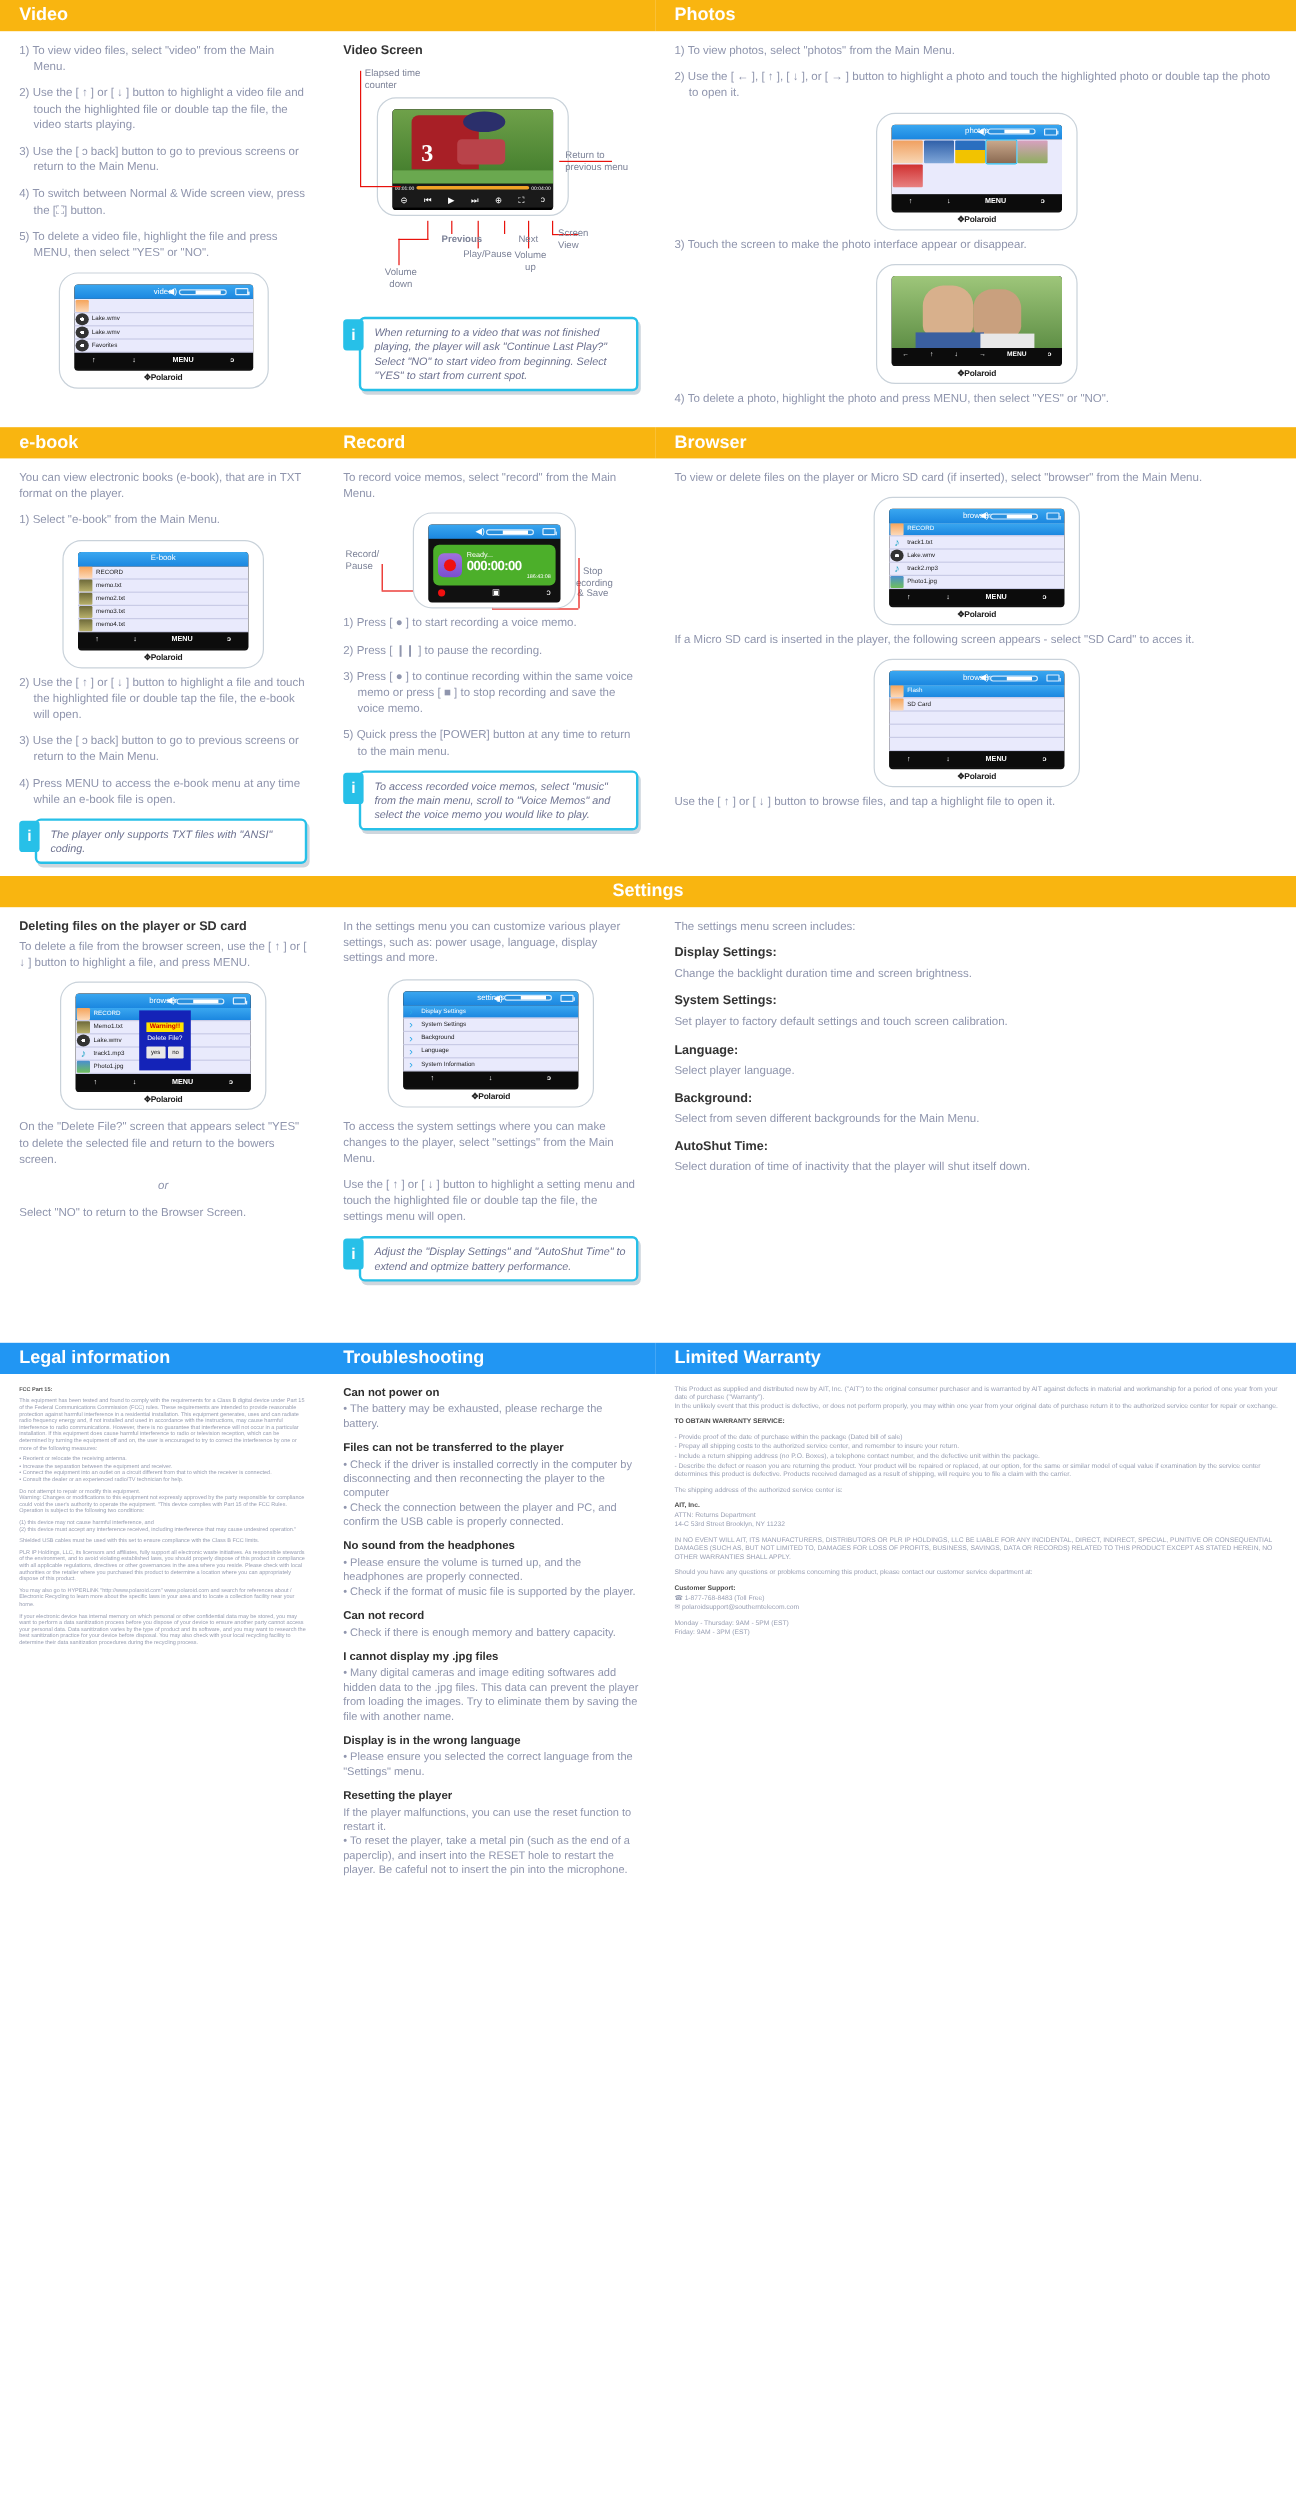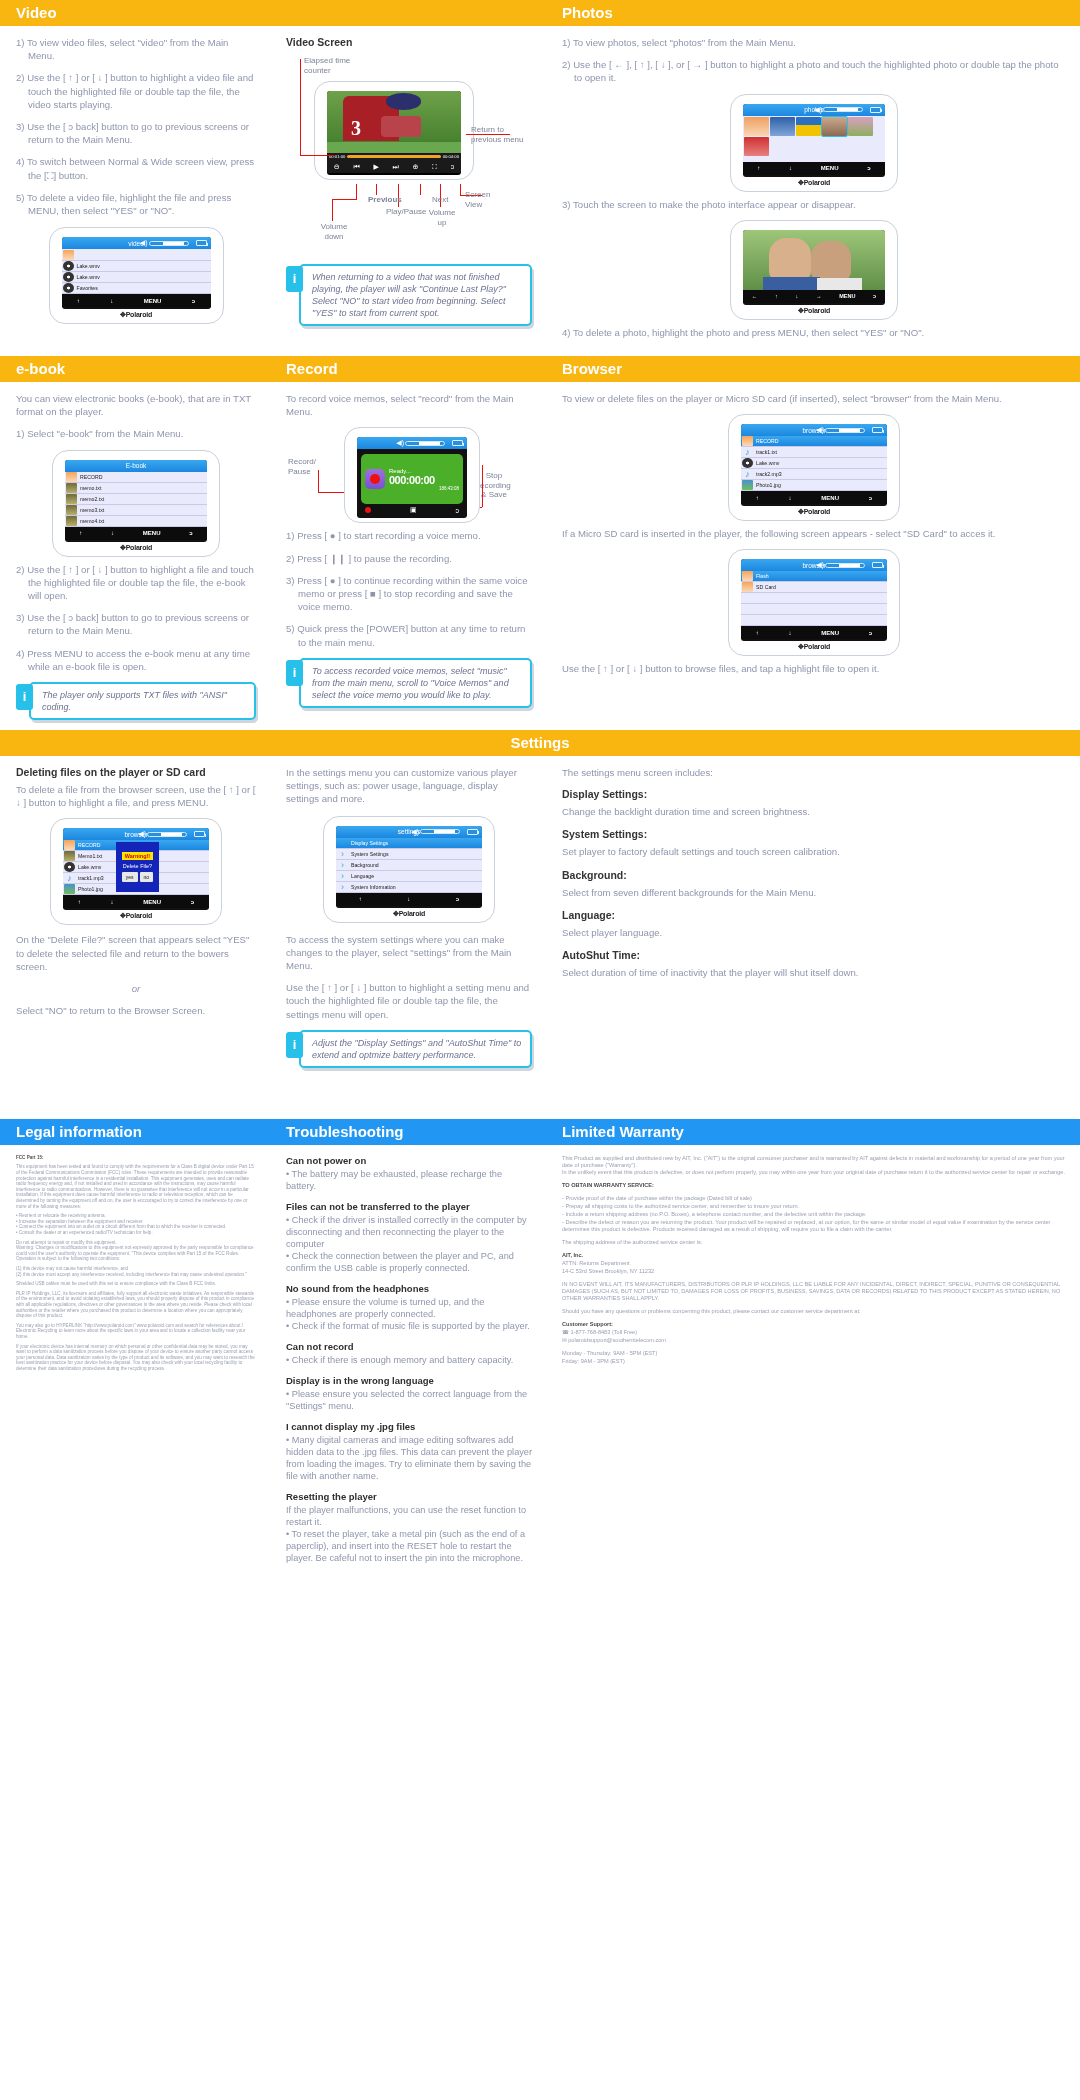--- a/index.html
+++ b/index.html
@@ -374,21 +374,21 @@
           <div class="titlebar">
             <span class="vol">
               <span style="font-size:7px">◀)</span>
               <span class="volbar">
                   <i></i>
                 </span>
             </span>
             <span class="batt"></span>
           </div>
           <div style="background:#111;padding:5px 4px 2px 4px">
-            <div style="background:#4caf2a;border-radius:5px;display:flex;align-items:center;padding:3px 4px;gap:4px;height:50px">
+            <div style="background:#4caf2a;border-radius:5px;display:flex;align-items:center;padding:3px 4px;gap:4px;height:34px">
               <div style="width:20px;height:20px;background:linear-gradient(#a06fe0,#7a4fd0);border-radius:5px;display:flex;align-items:center;justify-content:center">
                 <span style="width:10px;height:10px;border-radius:50%;background:#f01010;display:block"></span>
               </div>
               <div style="color:#fff;flex:1">
                 <div style="font-size:6px">Ready...</div>
                 <div style="font-size:11px;font-weight:bold;letter-spacing:-0.5px">000:00:00</div>
                 <div style="font-size:4.5px;text-align:right">186:43:08</div>
               </div>
             </div>
             <div style="display:flex;align-items:center;justify-content:space-between;padding:2px 4px 0 4px;color:#fff;font-size:7px">
@@ -643,26 +643,26 @@
     <p class="body">The settings menu screen includes:</p>
     <div style="margin-bottom:10px">
       <div class="sub-head">Display Settings:</div>
       <p class="body">Change the backlight duration time and screen brightness.</p>
     </div>
     <div style="margin-bottom:10px">
       <div class="sub-head">System Settings:</div>
       <p class="body">Set player to factory default settings and touch screen calibration.</p>
     </div>
     <div style="margin-bottom:10px">
+      <div class="sub-head">Language:</div>
+      <p class="body">Select player language.</p>
+    </div>
+    <div style="margin-bottom:10px">
       <div class="sub-head">Background:</div>
       <p class="body">Select from seven different backgrounds for the Main Menu.</p>
-    </div>
-    <div style="margin-bottom:10px">
-      <div class="sub-head">Language:</div>
-      <p class="body">Select player language.</p>
     </div>
     <div style="margin-bottom:10px">
       <div class="sub-head">AutoShut Time:</div>
       <p class="body">Select duration of time of inactivity that the player will shut itself down.</p>
     </div>
   </div>
 </div>
 
 <div class="band-row" style="margin-top:8px">
   <div class="band blue bc1 band-col">Legal information</div>
@@ -702,26 +702,26 @@
     <div>
       <div class="tsh">No sound from the headphones</div>
       <div class="tsb" style="white-space:pre-line">• Please ensure the volume is turned up, and the headphones are properly connected.
 • Check if the format of music file is supported by the player.</div>
     </div>
     <div>
       <div class="tsh">Can not record</div>
       <div class="tsb" style="white-space:pre-line">• Check if there is enough memory and battery capacity.</div>
     </div>
     <div>
+      <div class="tsh">I cannot display my .jpg files</div>
+      <div class="tsb" style="white-space:pre-line">• Many digital cameras and image editing softwares add hidden data to the .jpg files. This data can prevent the player from loading the images. Try to eliminate them by saving the file with another name.</div>
+    </div>
+    <div>
       <div class="tsh">Display is in the wrong language</div>
       <div class="tsb" style="white-space:pre-line">• Please ensure you selected the correct language from the "Settings" menu.</div>
-    </div>
-    <div>
-      <div class="tsh">I cannot display my .jpg files</div>
-      <div class="tsb" style="white-space:pre-line">• Many digital cameras and image editing softwares add hidden data to the .jpg files. This data can prevent the player from loading the images. Try to eliminate them by saving the file with another name.</div>
     </div>
     <div>
       <div class="tsh">Resetting the player</div>
       <div class="tsb" style="white-space:pre-line">If the player malfunctions, you can use the reset function to restart it.
 • To reset the player, take a metal pin (such as the end of a paperclip), and insert into the RESET hole to restart the player.  Be cafeful not to insert the pin into the microphone.</div>
     </div>
   </div>
 
   <div class="col c3">
     <div class="warr" style="white-space:pre-line">This Product as supplied and distributed new by AIT, Inc. ("AIT") to the original consumer purchaser and is warranted by AIT against defects in material and workmanship for a period of one year from your date of purchase ("Warranty").

